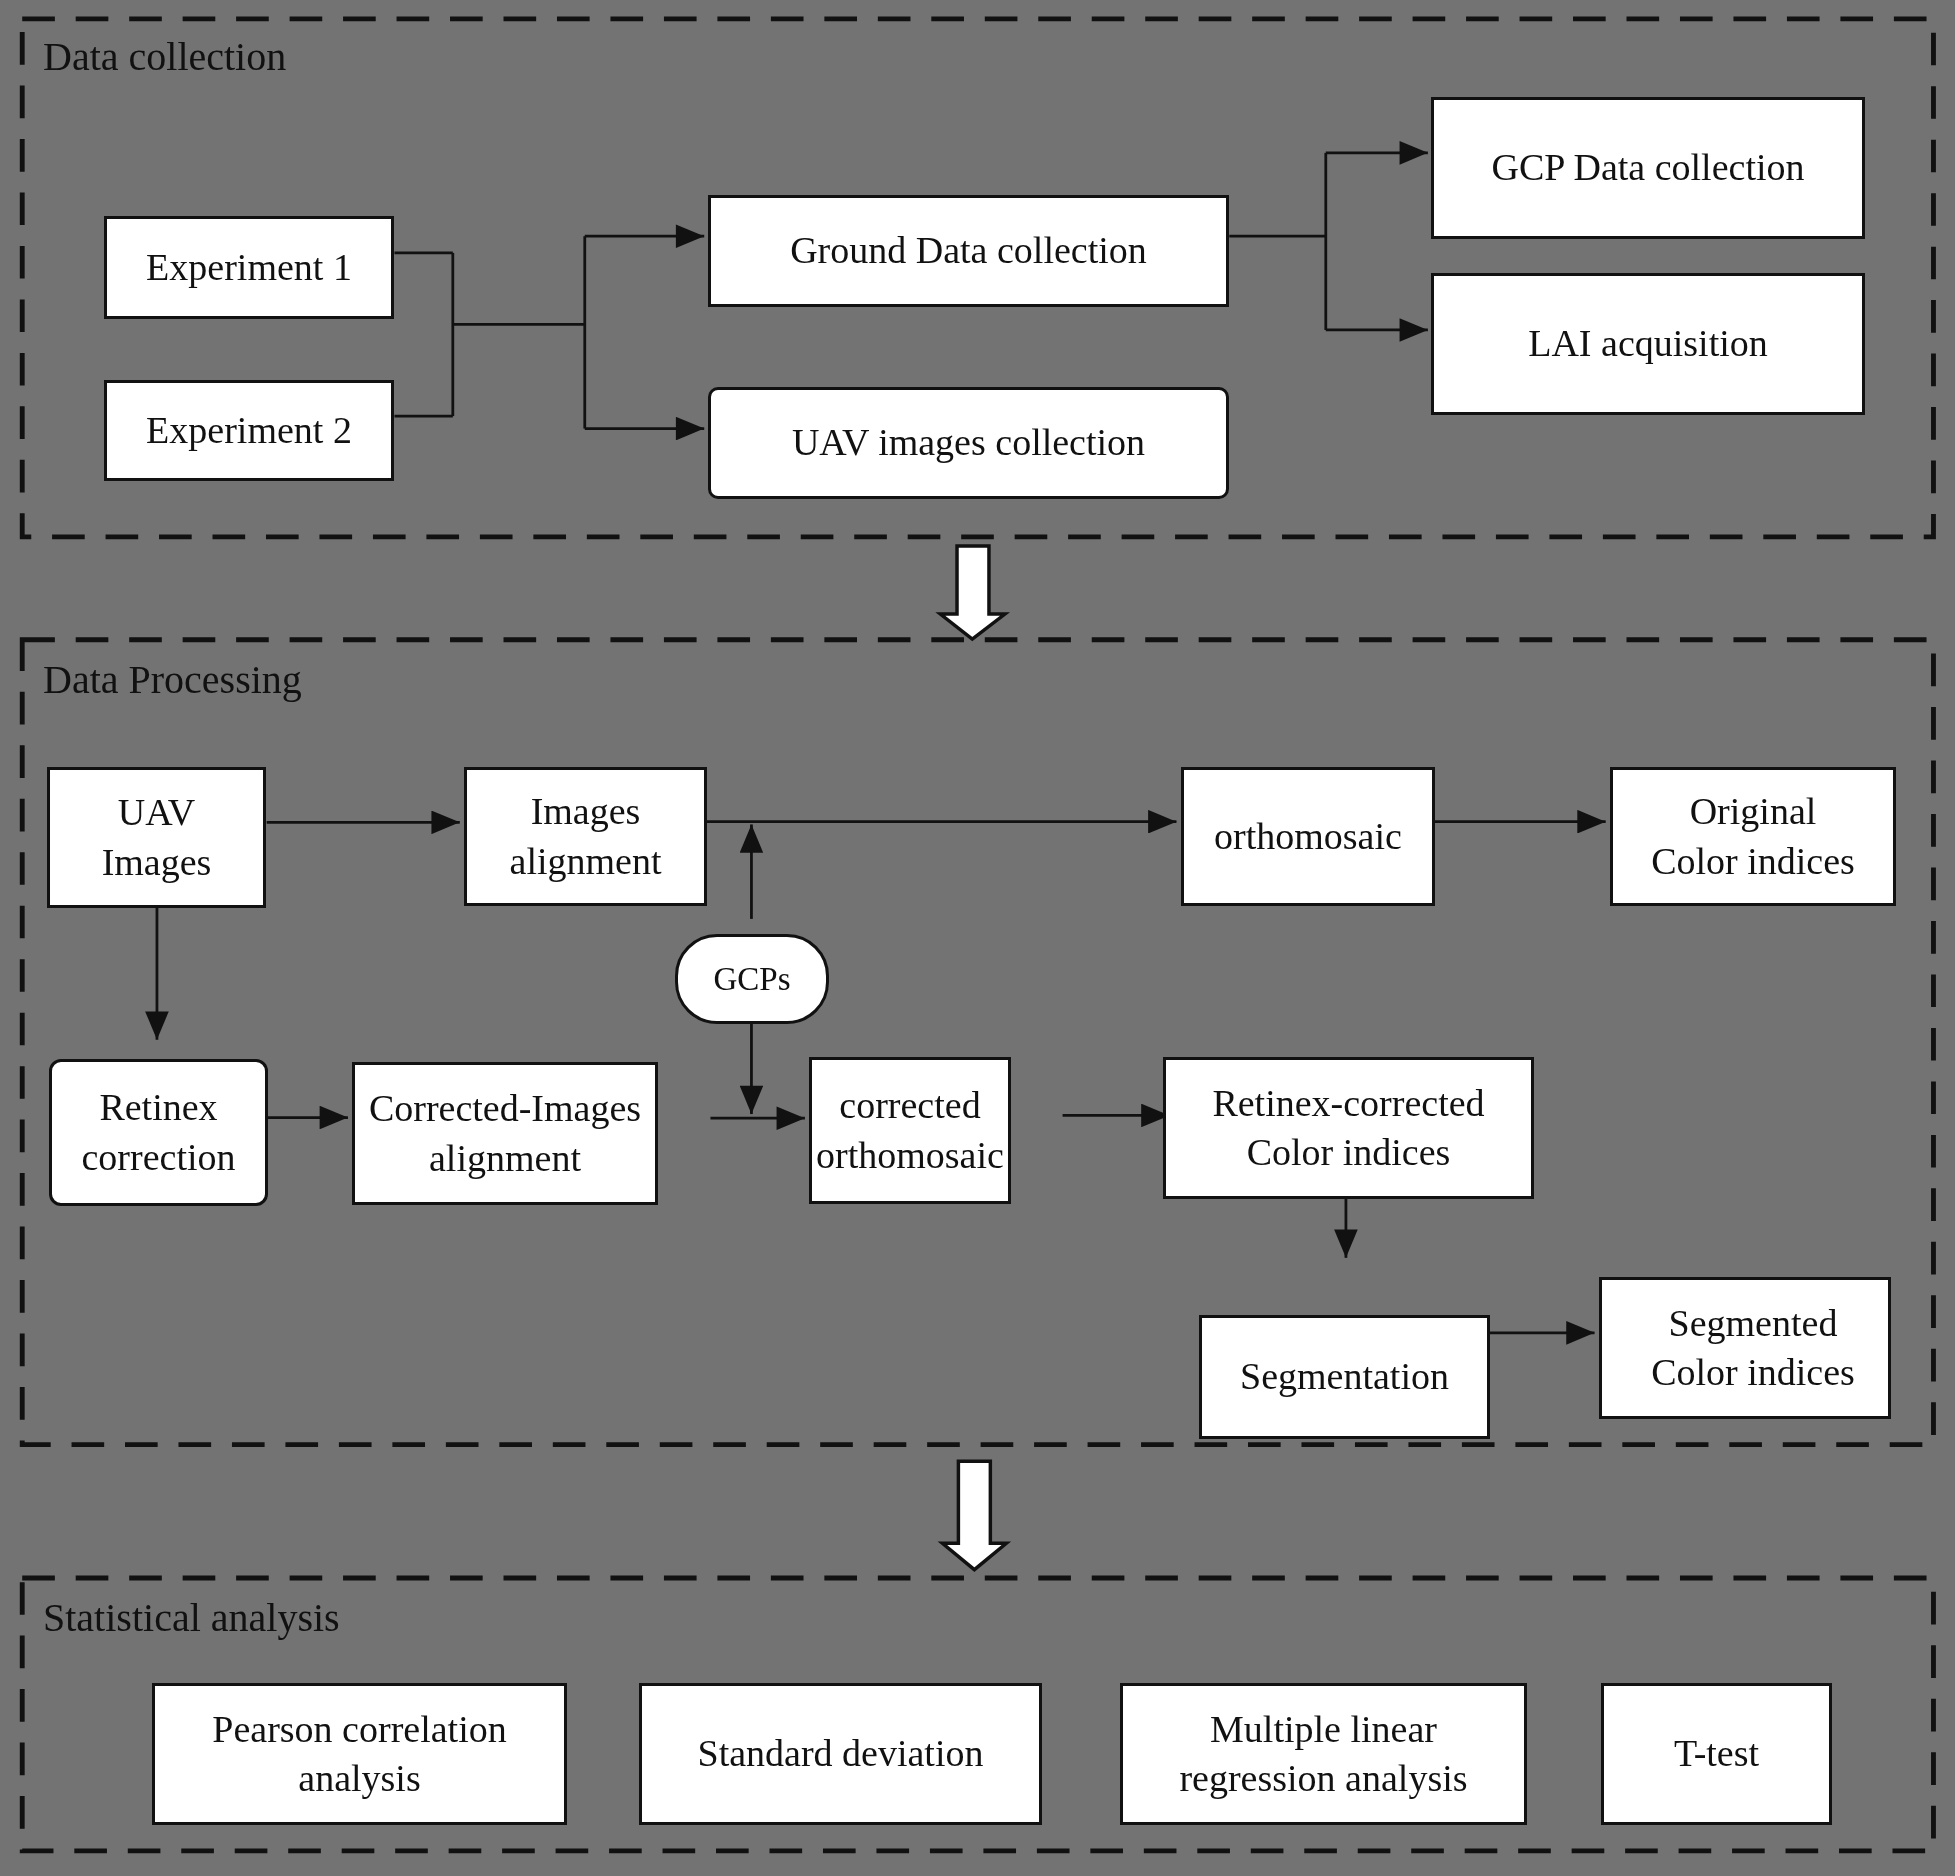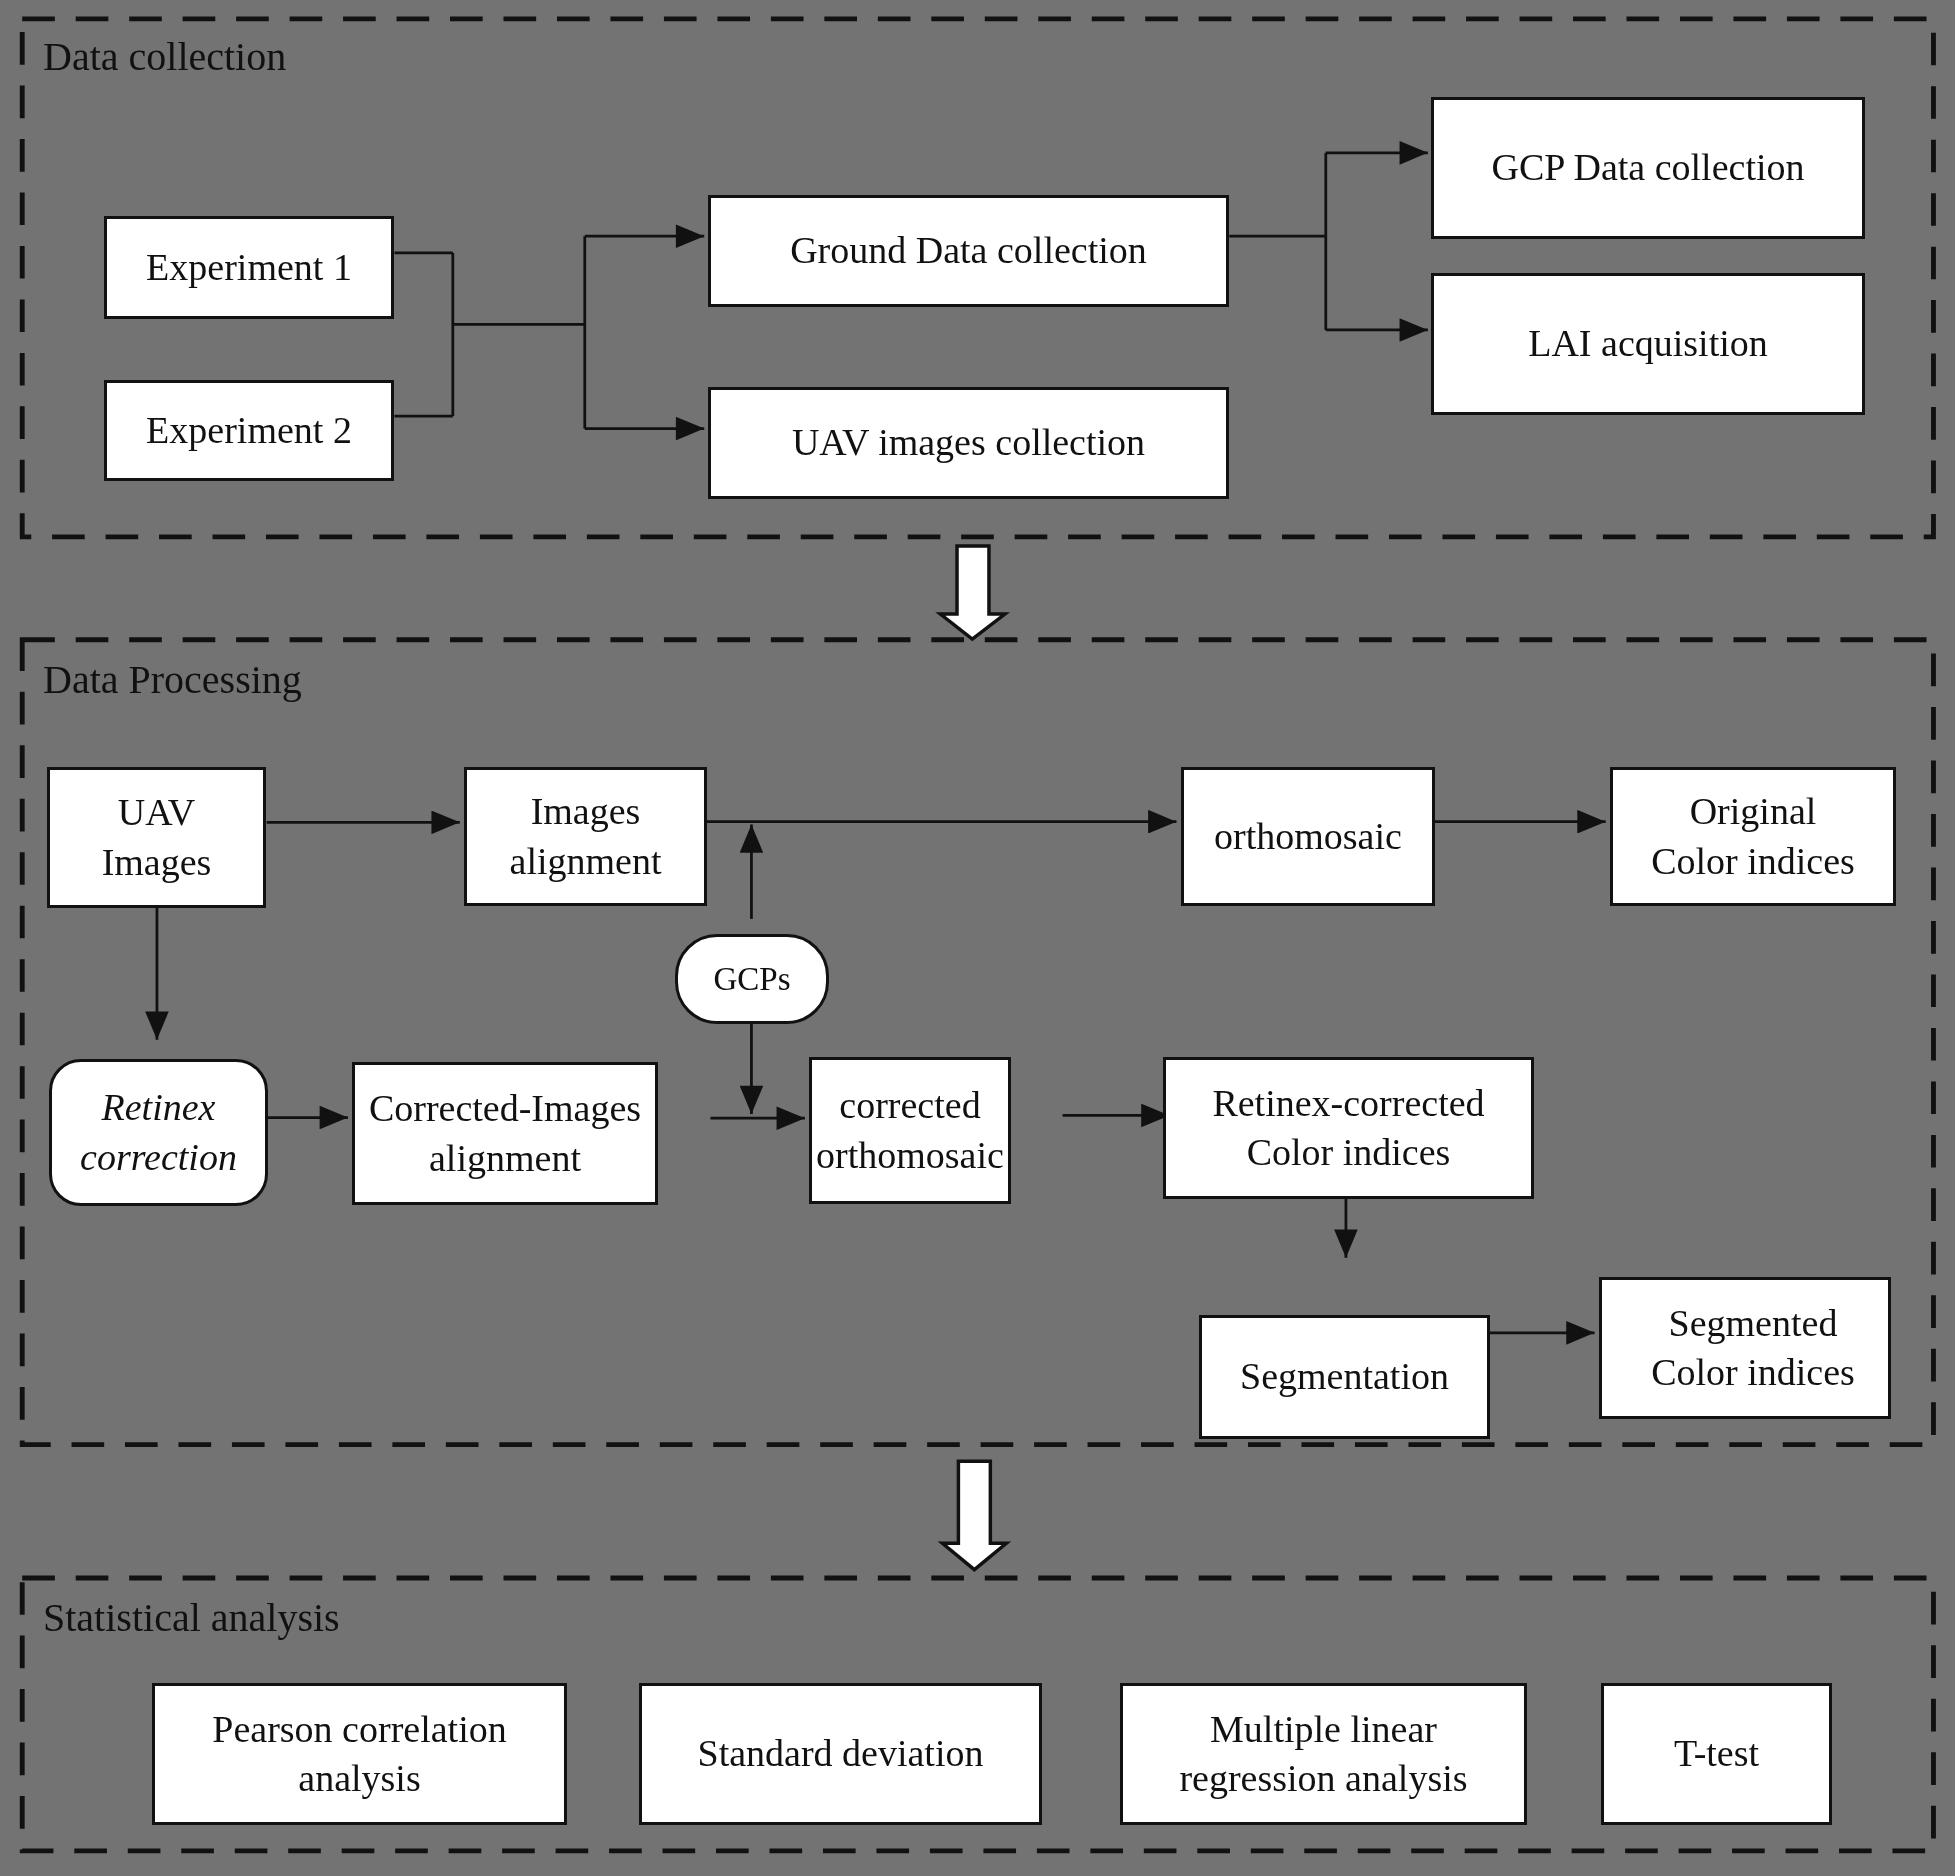--- a/index.html
+++ b/index.html
@@ -5,21 +5,21 @@
   html,body{margin:0;padding:0;background:#ffffff;}
   body{font-family:"Liberation Serif","DejaVu Serif",serif;}
   .canvas{position:relative;width:1955px;height:1876px;background:#737373;overflow:hidden;}
   .layer{position:absolute;left:0;top:0;width:1955px;height:1876px;}
   .box{
     position:absolute;background:#ffffff;border:3.5px solid #111111;
     display:flex;align-items:center;justify-content:center;
     text-align:center;white-space:pre-line;
     font-size:38px;line-height:1.30;color:#111111;box-sizing:border-box;margin-top:15px;
   }
-  .rounded{border-radius:32px;font-style:italic;}
+  .rounded{border-radius:12px;}
   .capsule{border-radius:42px;font-size:33px;}
   .sec-title{position:absolute;font-size:40px;color:#111111;white-space:nowrap;}
 </style>
 </head>
 <body>
 
 <div class="canvas">
 
   <svg class="layer" viewBox="0 0 2815 2701" aria-hidden="true">
     <defs>
@@ -60,21 +60,21 @@
     <polygon points="1380,2104 1426,2104 1426,2222 1449,2222 1403,2260 1357,2222 1380,2222" fill="#ffffff" stroke="#111111" stroke-width="5"></polygon>
   </svg>
 
   <div class="sec-title" style="left:43px;top:33px;">Data collection</div>
   <div class="sec-title" style="left:43px;top:656px;font-family:Liberation Serif, serif;">Data Processing</div>
   <div class="sec-title" style="left:43px;top:1594px;">Statistical analysis</div>
 
   <div class="box" style="left:104px;top:201px;width:290px;height:103px;">Experiment 1</div>
   <div class="box" style="left:104px;top:365px;width:290px;height:101px;">Experiment 2</div>
   <div class="box" style="left:708px;top:180px;width:521px;height:112px;">Ground Data collection</div>
-  <div class="box" style="left:708px;top:372px;width:521px;height:112px;">UAV images  collection</div>
+  <div class="box" style="left:708px;top:372px;width:521px;height:112px;border-radius:10px;">UAV images  collection</div>
   <div class="box" style="left:1431px;top:82px;width:434px;height:142px;">GCP Data  collection</div>
   <div class="box" style="left:1431px;top:258px;width:434px;height:142px;">LAI acquisition</div>
 
   <div class="box" style="left:47px;top:752px;width:219px;height:141px;">UAV
 Images</div>
   <div class="box" style="left:464px;top:752px;width:243px;height:139px;">Images
 alignment</div>
   <div class="box" style="left:1181px;top:752px;width:254px;height:139px;">orthomosaic</div>
   <div class="box" style="left:1610px;top:752px;width:286px;height:139px;">Original
 Color indices</div>

